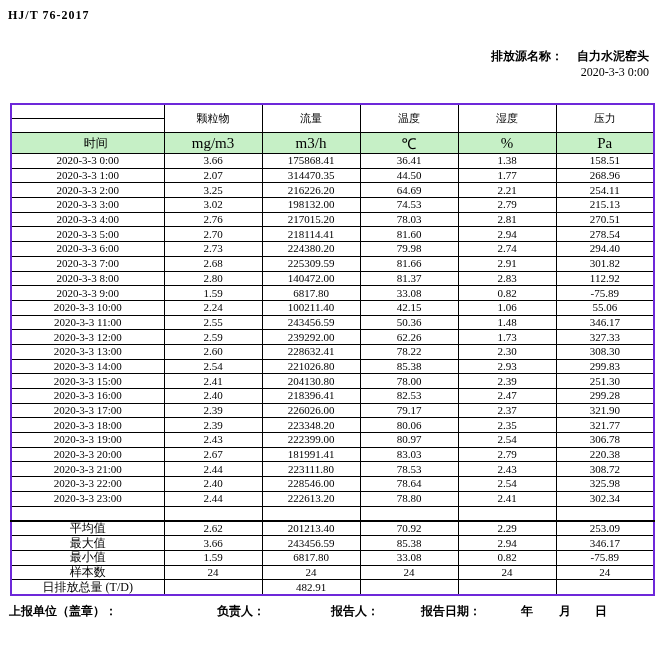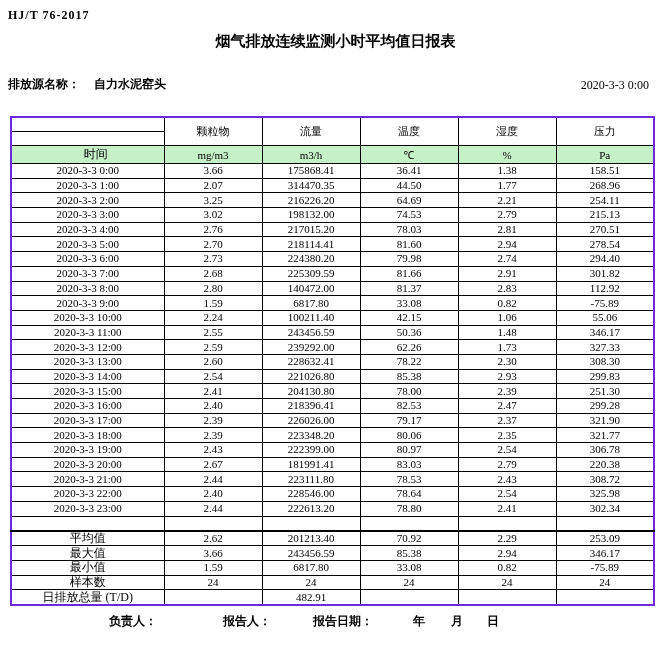--- a/index.html
+++ b/index.html
@@ -9,21 +9,21 @@
     color:#000; position:relative; overflow:hidden;
   }
   .page { padding:8px 8px 0 8px;font-family:Liberation Serif, serif; }
 
   .std-no { font-size:12px; font-weight:bold; letter-spacing:1px; }
 
   .title { text-align:center; font-size:15px; font-weight:bold; margin-top:9px; }
 
   .info-row {
     display:flex; justify-content:space-between; align-items:flex-end;
-    margin-top:25px; padding-right:14px;
+    margin-top:25px; padding-right:14px;flex-direction:column;
   }
   .source { font-size:12px; font-weight:bold; }
   .source .name { margin-left:14px; }
   .report-dt { font-size:12px; font-weight:normal; }
 
   table.report-table {
     border-collapse:collapse;
     margin-top:23px; margin-left:2px;
     width:645px;
     table-layout:fixed;
@@ -34,21 +34,21 @@
     padding:0; font-size:11px; overflow:hidden; white-space:nowrap;
   }
   table.report-table { border:2px solid #6d28d9; }
 
   col.c-time { width:153px; }
   col.c-v    { width:98px;  }
 
   tr.head-sub td { height:13px; }
   td.param-name { font-size:12px; font-weight:normal; }
 
-  tr.unit-row td { height:17px; background:var(--green,#c6f0c6); font-size:11px; }
+  tr.unit-row td { height:17px; background:var(--green,#c6f0c6); font-size:15px; }
   tr.unit-row td.time-head { font-size:12px;padding-left:16px; }
 
   tr.data-row td, tr.summary-row td { height:13.7px; line-height:13px; }
   tr.spacer-row td { height:13px; }
   tr.summary-first td { border-top:2px solid #000; }
   tr.summary-row td.label-cell { font-size:12px;margin-top:12px; }
 
   .note-line { font-size:11px; margin-top:9px; margin-left:1px; }
 
   .sign-row {
@@ -63,21 +63,20 @@
   .g5 { margin-left:26px; }
   .g6 { margin-left:24px; }
 </style>
 </head>
 <body>
 
 <div class="page">
 
   <div class="std-no">HJ/T  76-2017</div>
 
-  <div class="title">烟气排放连续监测小时平均值日报表</div>
 
   <div class="info-row">
     <div class="source">
       <span>排放源名称：</span><span class="name">自力水泥窑头</span>
     </div>
     <div class="report-dt">2020-3-3 0:00</div>
   </div>
 
   <table class="report-table">
     <colgroup>
@@ -346,20 +345,21 @@
           <td>482.91</td>
           <td></td>
           <td></td>
           <td></td>
         </tr>
       </tbody>
   </table>
 
 
   <div class="sign-row">
+    <span class="lbl">上报单位（盖章）：</span>
     <span class="lbl g1">负责人：</span>
     <span class="lbl g2">报告人：</span>
     <span class="lbl g3">报告日期：</span>
     <span class="lbl g4">年</span>
     <span class="lbl g5">月</span>
     <span class="lbl g6">日</span>
   </div>
 
 </div>
 

